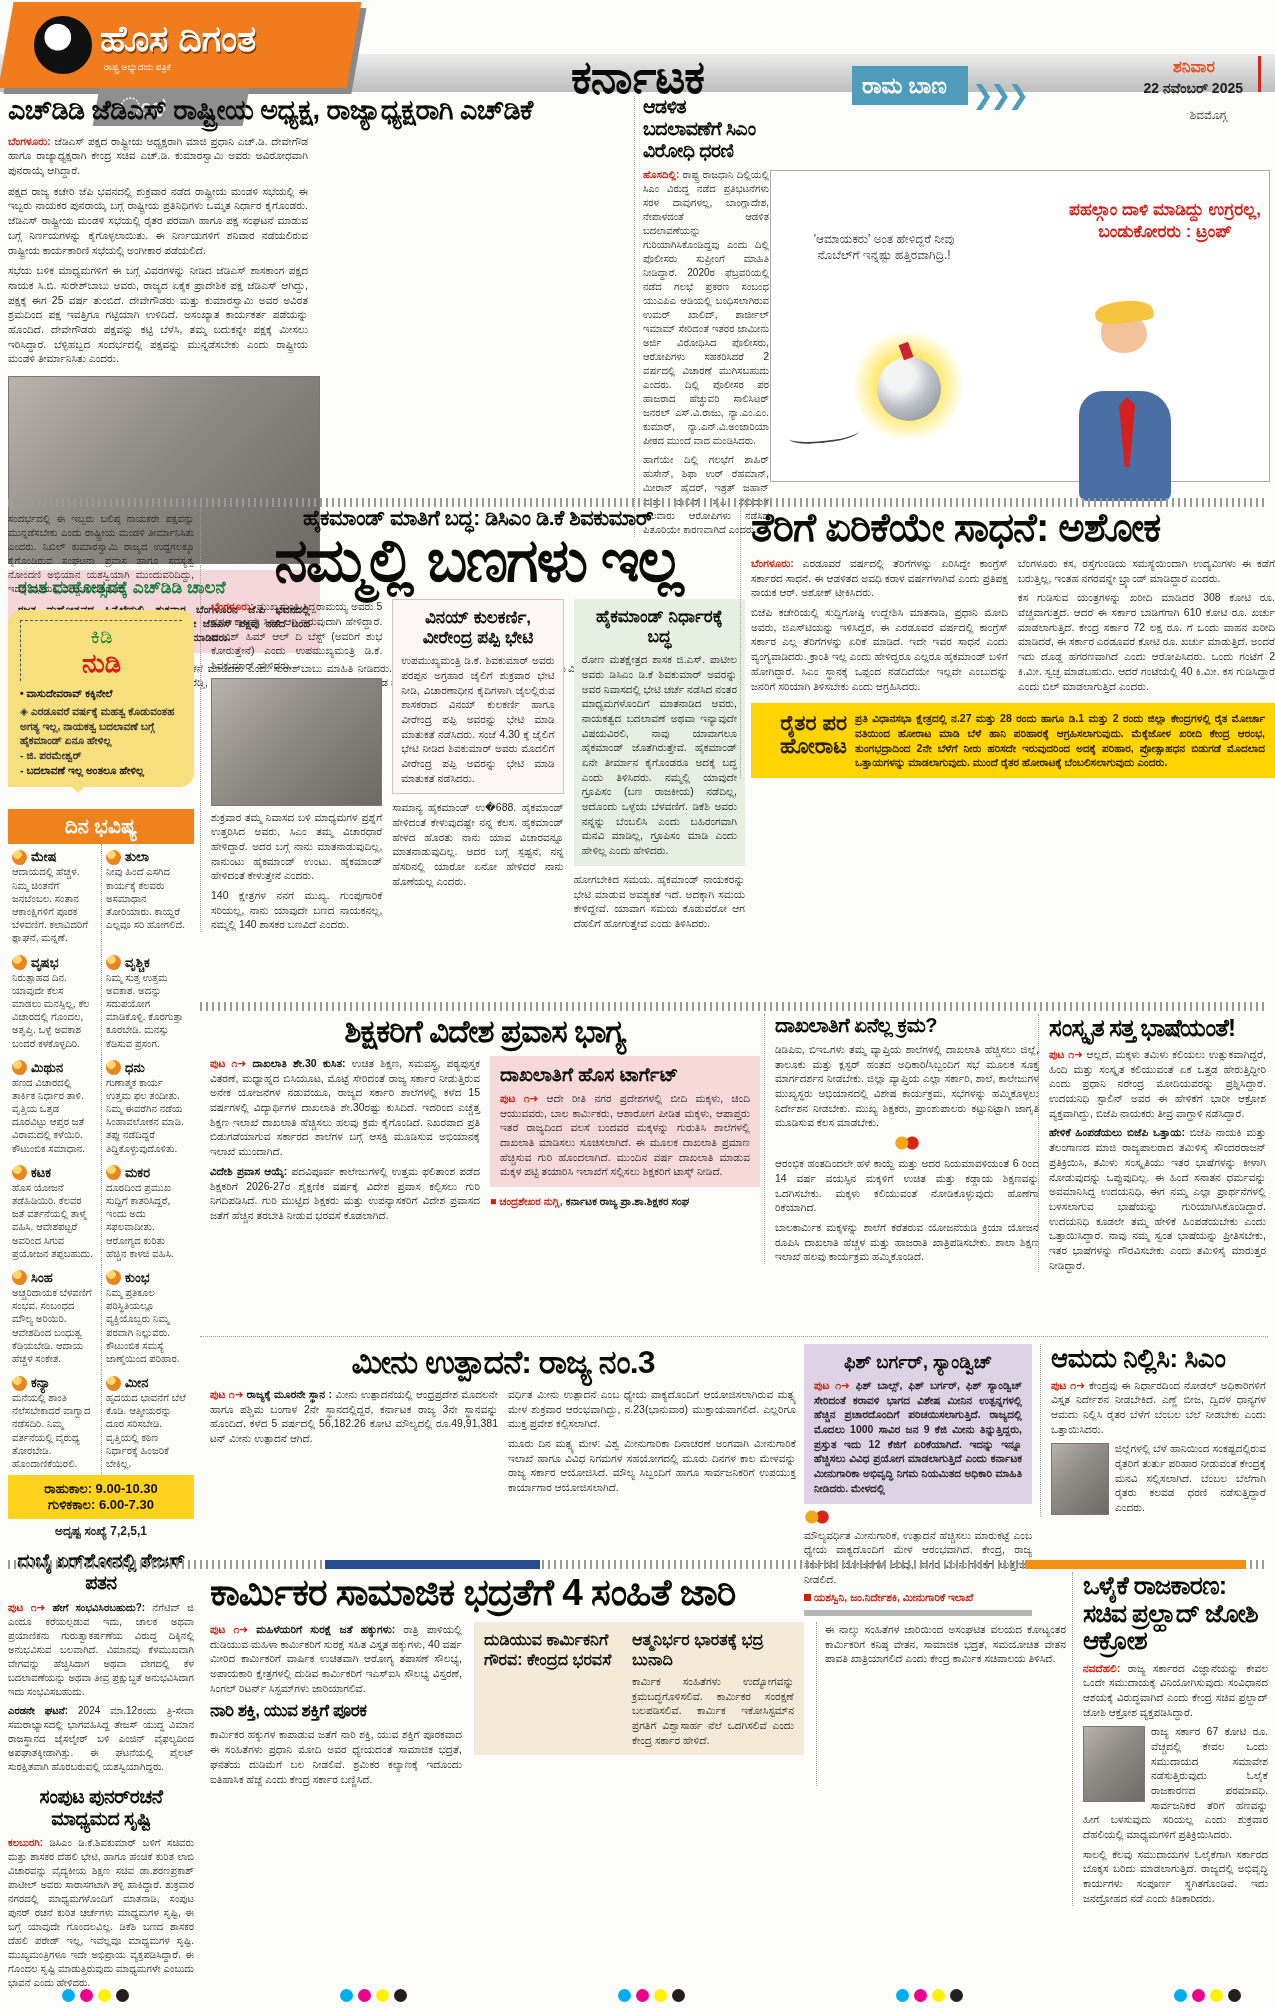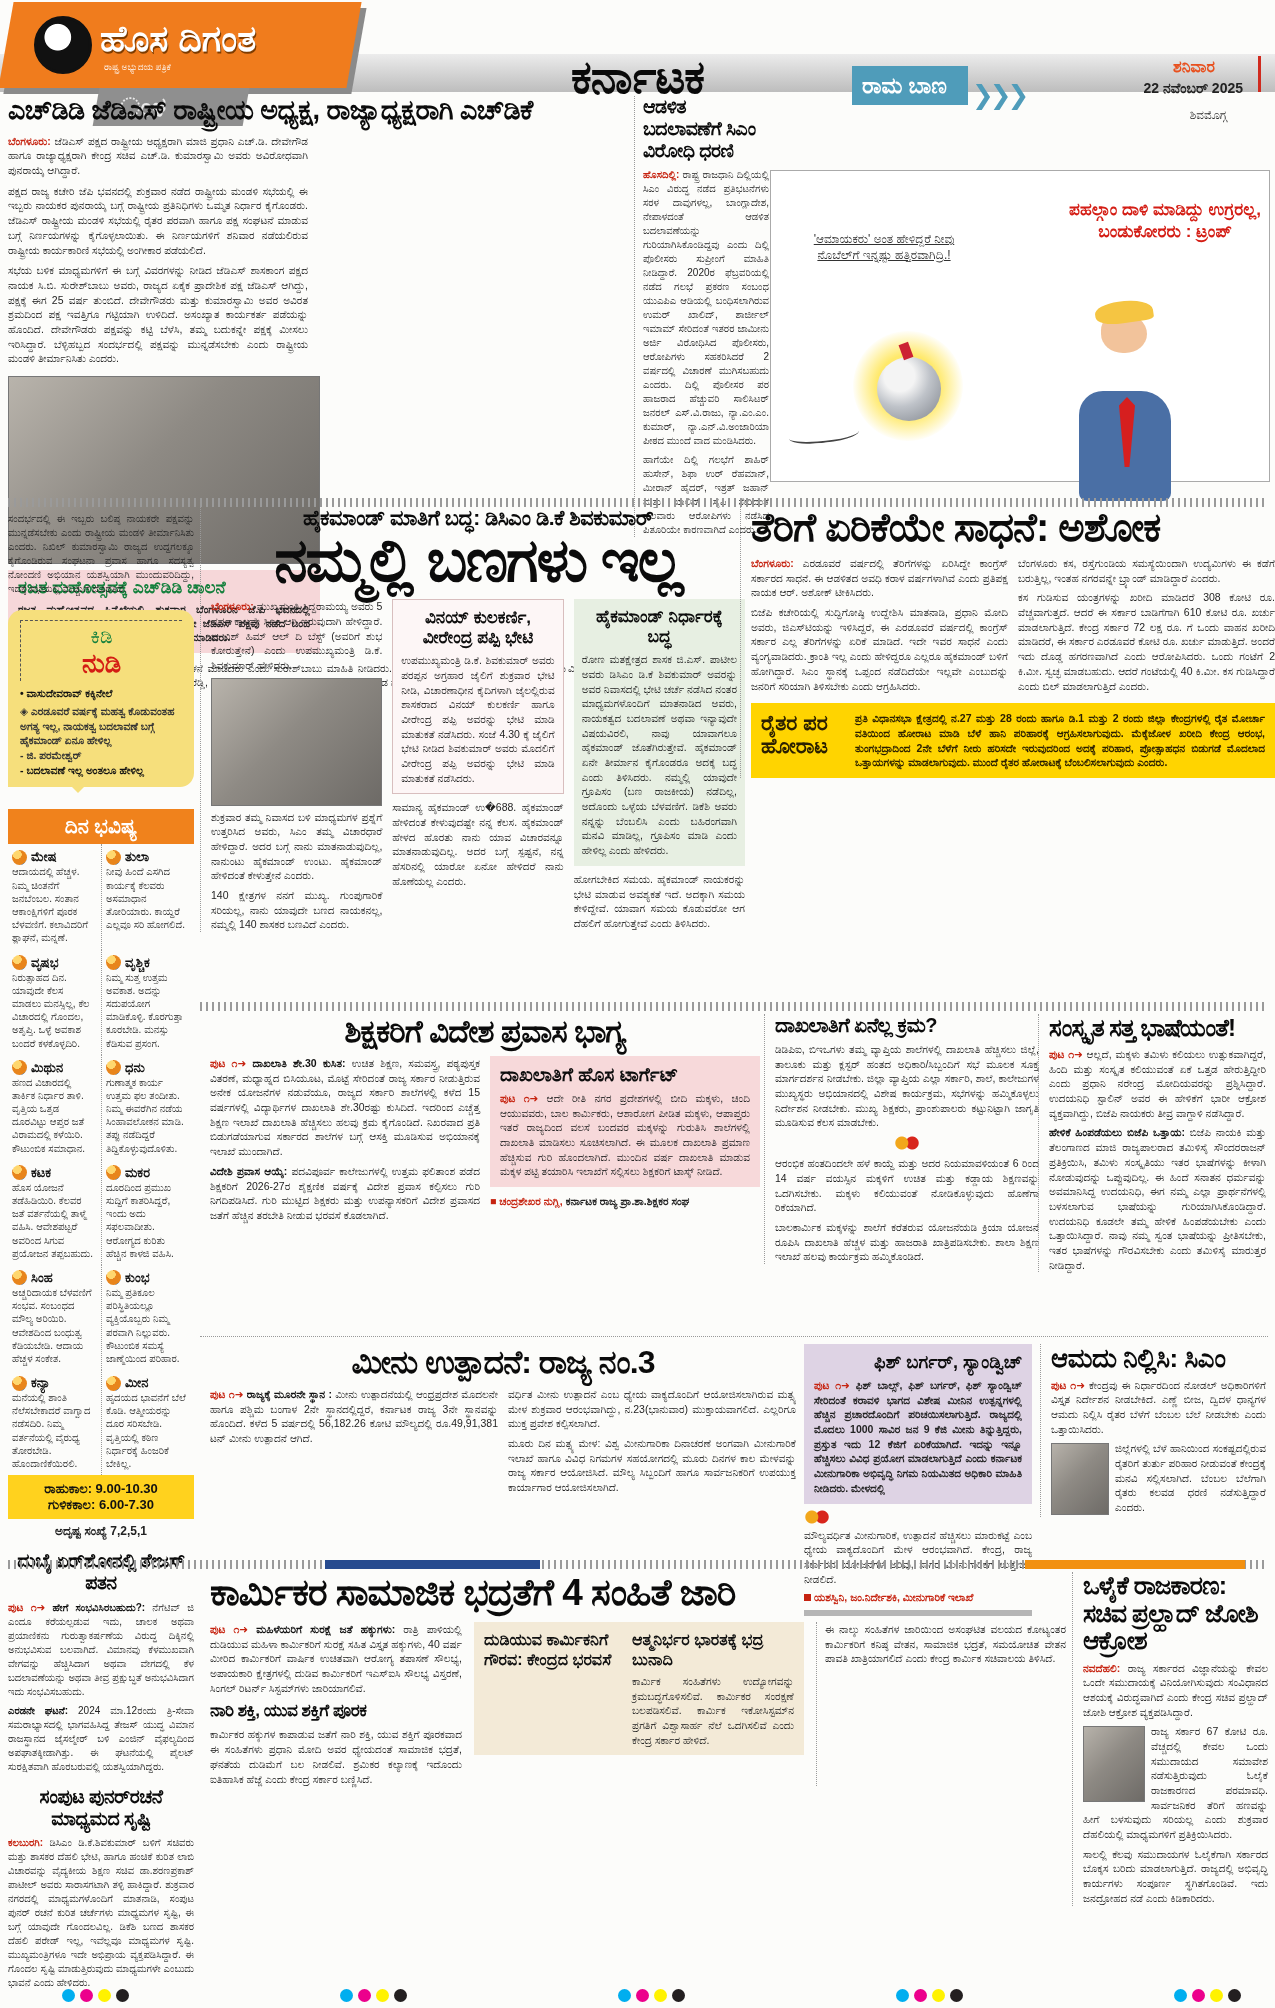--- a/index.html
+++ b/index.html
@@ -30,21 +30,21 @@
   .mast-redline{right:14px;top:56px;width:3px;height:36px;background:#d02a1e;}
   
   .ph{background:linear-gradient(135deg,#b9b4ac 0%,#8e8a84 45%,#6d6a66 100%);box-shadow:inset 0 0 0 1px #777;}
   .capbox{background:#f6d7d9;padding:8px 10px;}
   .capbox h4{margin:0 0 4px;font-size:17px;font-weight:bold;color:#15803d;}
   .capbox p{margin:0;font-size:10.5px;font-weight:bold;line-height:1.35;color:#222;text-align:justify;}
   
   .cart-label{background:#4f9cba;color:#fff;font-weight:bold;font-size:22px;line-height:1.05;padding:8px 10px;}
   .cart-frame{border:1px solid #aaa;background:#fff;}
   .cart-red{color:#d41d14;font-weight:bold;font-size:17px;text-align:center;line-height:1.3;}
-  .cart-speech{color:#333;font-size:12px;text-align:center;line-height:1.35;text-decoration:underline;}
+  .cart-speech{color:#333;font-size:12px;text-align:center;line-height:1.35;}
   .chev{color:#4f9cba;font-weight:bold;font-size:26px;letter-spacing:-4px;}
   
   .kidi{background:#f6df7c;border-radius:14px 14px 14px 0;padding:10px 12px;position:relative;}
   .kidi:after{content:"";position:absolute;left:60px;bottom:-16px;border:10px solid transparent;border-top-color:#f6df7c;}
   .kidi .t1{font-size:20px;font-weight:normal;color:#15803d;}
   .kidi .t2{font-size:26px;font-weight:bold;color:#d41d14;}
   .kidi .src{font-size:10.5px;font-weight:bold;color:#111;}
   .kidi .q{font-size:10.5px;font-weight:bold;color:#333;line-height:1.4;}
   .spark{color:#e01b10;font-size:30px;}
   
@@ -55,21 +55,21 @@
   .zsign{font-weight:bold;font-size:13px;color:#111;display:flex;align-items:center;gap:4px;}
   .zico{width:15px;height:15px;border-radius:50%;background:radial-gradient(circle at 35% 30%,#ffd76e 0 30%,#e8851c 32% 75%,#1c4f8a 77% 100%);flex:0 0 15px;}
   .ztxt{font-size:10px;line-height:1.32;color:#2a2a2a;}
   .rahu{background:#ffd21e;text-align:center;font-weight:bold;font-size:13px;padding:6px 4px;color:#111;}
   .lucky{text-align:center;font-weight:bold;font-size:12px;color:#222;}
   
   .whitebox{background:#fdf6f6;border:1px solid #d8bebe;padding:8px;}
   .greenbox{background:#e7efe2;padding:8px;}
   .boxtitle{font-size:15px;font-weight:bold;color:#0d0d0d;text-align:center;margin:0 0 5px;}
   .yellowbox{background:#ffd400;padding:8px 10px;}
-  .ybt{font-size:21px;font-weight:bold;color:#2b2000;line-height:1.1;float:left;width:86px;margin-right:8px;}
+  .ybt{font-size:21px;font-weight:bold;color:#2b2000;line-height:1.1;float:left;width:86px;margin-right:8px;text-align:right;}
   .pinkbox{background:#f7d9da;padding:8px 10px;}
   .lavbox{background:#ded3e4;padding:8px 10px;}
   .beigebox{background:#f3ead7;padding:8px 10px;}
   .beigebox .bh{font-size:16px;font-weight:bold;color:#111;line-height:1.25;}
   .attr{font-size:10.5px;font-weight:bold;color:#c62310;}
   .attr .blk{color:#222;}
   .sq{display:inline-block;width:7px;height:7px;background:#c62310;margin-right:3px;}
   .bullets2{width:26px;height:14px;background:radial-gradient(circle at 30% 50%,#f2a71b 0 6px,transparent 7px),radial-gradient(circle at 70% 50%,#d8251c 0 6px,transparent 7px);}
   .graybar{height:6px;background:#b5b5b5;}
   .bluebar{background:#274b8f;height:9px;}
@@ -375,21 +375,21 @@
       </div>
       <div>
         <p class="bodytxt" style="margin:0 0 5px;">ವರ್ಧಿತ ಮೀನು ಉತ್ಪಾದನೆ ಎಂಬ ಧ್ಯೇಯ ವಾಕ್ಯದೊಂದಿಗೆ ಆಯೋಜಿಸಲಾಗಿರುವ ಮತ್ಸ್ಯ ಮೇಳ ಶುಕ್ರವಾರ ಆರಂಭವಾಗಿದ್ದು, ನ.23(ಭಾನುವಾರ) ಮುಕ್ತಾಯವಾಗಲಿದೆ. ಎಲ್ಲರಿಗೂ ಮುಕ್ತ ಪ್ರವೇಶ ಕಲ್ಪಿಸಲಾಗಿದೆ.</p>
         <p class="bodytxt" style="margin:0;">ಮೂರು ದಿನ ಮತ್ಸ್ಯ ಮೇಳ: ವಿಶ್ವ ಮೀನುಗಾರಿಕಾ ದಿನಾಚರಣೆ ಅಂಗವಾಗಿ ಮೀನುಗಾರಿಕೆ ಇಲಾಖೆ ಹಾಗೂ ವಿವಿಧ ನಿಗಮಗಳ ಸಹಯೋಗದಲ್ಲಿ ಮೂರು ದಿನಗಳ ಕಾಲ ಮೇಳವನ್ನು ರಾಜ್ಯ ಸರ್ಕಾರ ಆಯೋಜಿಸಿದೆ. ಮೌಲ್ಯ ಸಿಬ್ಬಂದಿಗೆ ಹಾಗೂ ಸಾರ್ವಜನಿಕರಿಗೆ ಉಪಯುಕ್ತ ಕಾರ್ಯಾಗಾರ ಆಯೋಜಿಸಲಾಗಿದೆ.</p>
       </div>
     </div>
   </div>
 
   <div class="abs" style="left:804px;top:1344px;width:228px;">
     <div class="lavbox">
-      <div class="boxtitle" style="font-size:18px;text-align:right;">ಫಿಶ್ ಬರ್ಗರ್, ಸ್ಯಾಂಡ್ವಿಚ್</div>
+      <div class="boxtitle" style="font-size:18px;text-align:center;">ಫಿಶ್ ಬರ್ಗರ್, ಸ್ಯಾಂಡ್ವಿಚ್</div>
       <p class="bodytxt" style="margin:0;font-weight:bold;"><span class="redtag">ಪುಟ ೧➜</span> <span>ಫಿಶ್ ಬಾಲ್ಸ್, ಫಿಶ್ ಬರ್ಗರ್, ಫಿಶ್ ಸ್ಯಾಂಡ್ವಿಚ್ ಸೇರಿದಂತೆ ಕರಾವಳಿ ಭಾಗದ ವಿಶೇಷ ಮೀನಿನ ಉತ್ಪನ್ನಗಳಲ್ಲಿ ಹೆಚ್ಚಿನ ಪ್ರಚಾರದೊಂದಿಗೆ ಪರಿಚಯಿಸಲಾಗುತ್ತಿದೆ. ರಾಜ್ಯದಲ್ಲಿ ಮೊದಲು 1000 ಸಾವಿರ ಜನ 9 ಕೆಜಿ ಮೀನು ತಿನ್ನುತ್ತಿದ್ದರು, ಪ್ರಸ್ತುತ ಇದು 12 ಕೆಜಿಗೆ ಏರಿಕೆಯಾಗಿದೆ. ಇದನ್ನು ಇನ್ನೂ ಹೆಚ್ಚಿಸಲು ವಿವಿಧ ಪ್ರಯೋಗ ಮಾಡಲಾಗುತ್ತಿದೆ ಎಂದು ಕರ್ನಾಟಕ ಮೀನುಗಾರಿಕಾ ಅಭಿವೃದ್ಧಿ ನಿಗಮ ನಿಯಮಿತದ ಅಧಿಕಾರಿ ಮಾಹಿತಿ ನೀಡಿದರು. ಮೇಳದಲ್ಲಿ</span></p>
     </div>
     <div class="bullets2" style="margin:6px 0 4px;"></div>
     <p class="bodytxt" style="margin:0 0 5px;">ಮೌಲ್ಯವರ್ಧಿತ ಮೀನುಗಾರಿಕೆ, ಉತ್ಪಾದನೆ ಹೆಚ್ಚಿಸಲು ಮಾರುಕಟ್ಟೆ ಎಂಬ ಧ್ಯೇಯ ವಾಕ್ಯದೊಂದಿಗೆ ಮೇಳ ಆರಂಭವಾಗಿದೆ. ಕೇಂದ್ರ, ರಾಜ್ಯ ಸರ್ಕಾರದ ಯೋಜನೆಗಳ ಅರಿವು, ಸಾಗರ ಮೀನುಗಾರಿಕೆಗೆ ಉತ್ತೇಜನ ನೀಡಲಿದೆ.</p>
     <div class="attr"><span class="sq"></span><span>ಯಶಸ್ವಿನಿ, ಜಂ.ನಿರ್ದೇಶಕಿ, ಮೀನುಗಾರಿಕೆ ಇಲಾಖೆ</span></div>
     <div class="graybar" style="margin-top:6px;"></div>
   </div>
 
   <div class="abs vrule" style="left:1040px;top:1344px;width:226px;padding-left:10px;box-sizing:border-box;">
     <div class="headline" style="font-size:26px;line-height:1.1;">ಆಮದು ನಿಲ್ಲಿಸಿ: ಸಿಎಂ</div>

